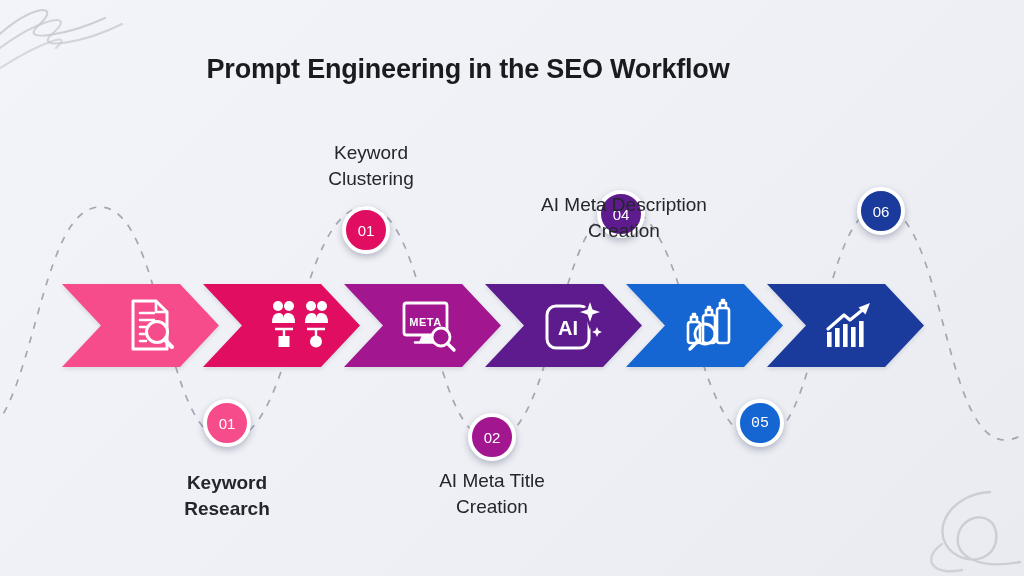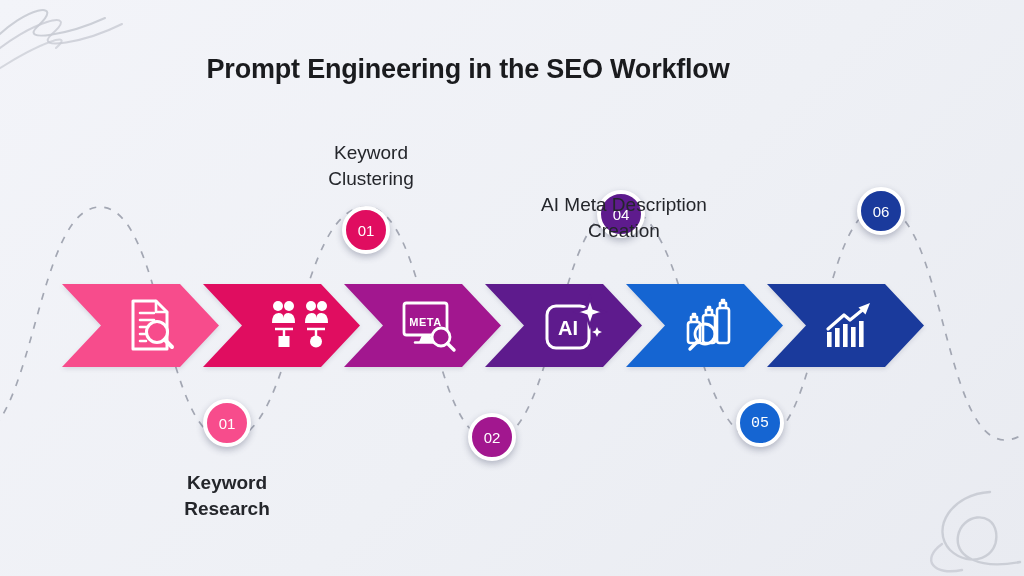--- a/index.html
+++ b/index.html
@@ -147,14 +147,15 @@
     </div>
   <div class="step-badge" style="left: 736px; top: 399px; background: rgb(21, 101, 210); font-family: Liberation Mono, monospace;">
     <span>05</span>
     </div>
   <div class="step-badge" style="left: 857px; top: 187px; background: rgb(26, 58, 156);">
     <span>06</span>
     </div>
 
   <div class="step-label" style="left:157px;top:470px;width:140px;font-weight:bold;">Keyword Research</div>
   <div class="step-label" style="left:301px;top:140px;width:140px;">Keyword Clustering</div>
+  <div class="step-label" style="left:407px;top:468px;width:170px;">AI Meta Title Creation</div>
   <div class="step-label" style="left:514px;top:154px;width:220px;margin-top:38px;">AI Meta Description Creation</div>
 </div>
 
 </body></html>

